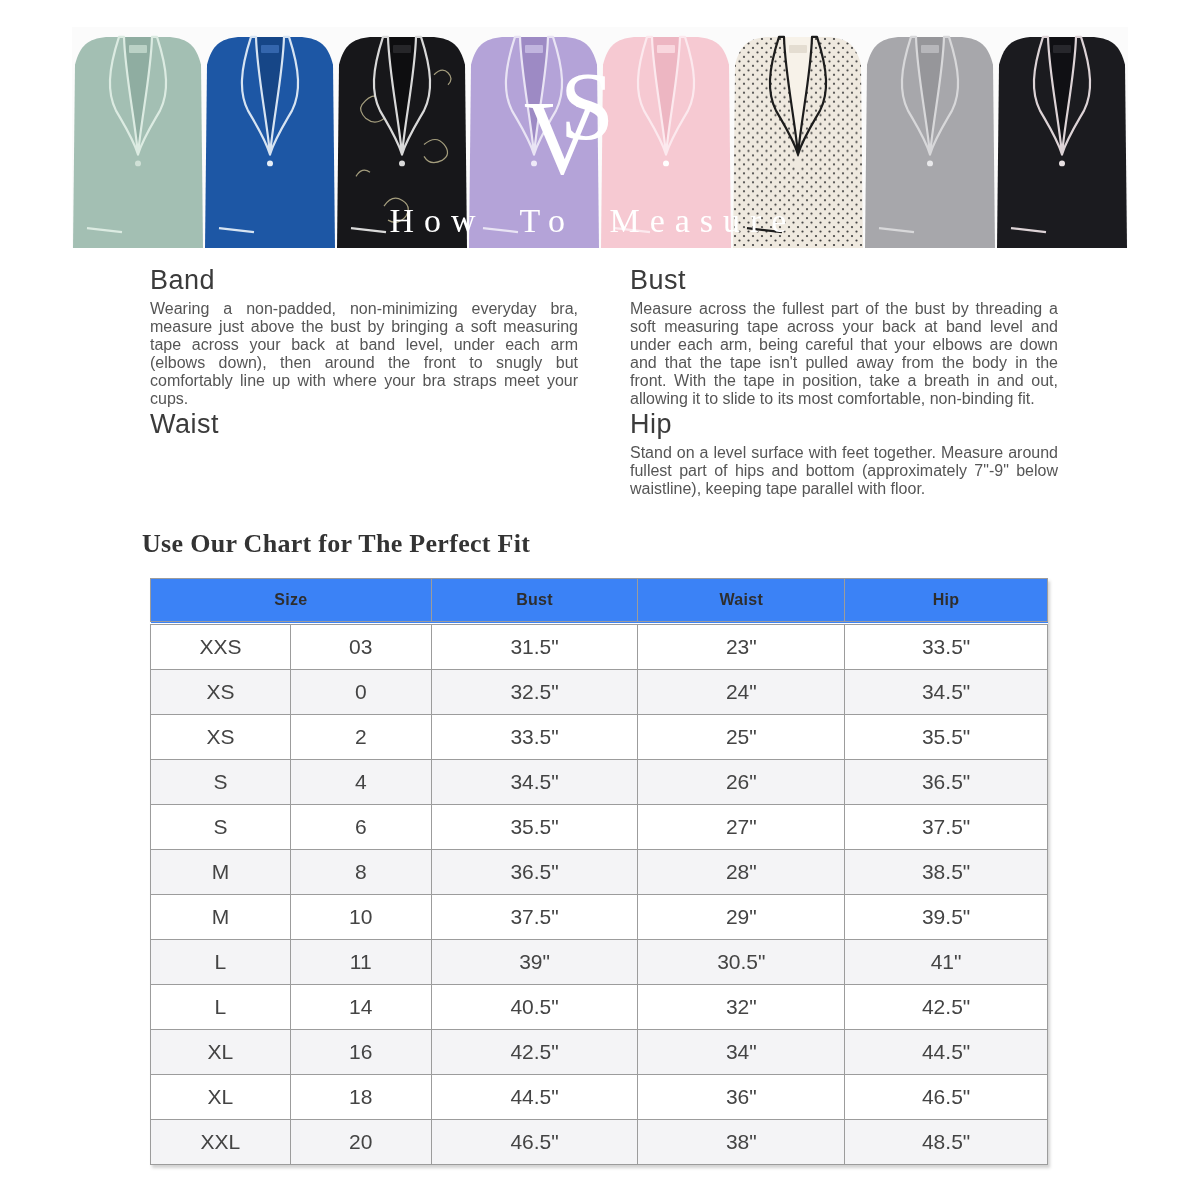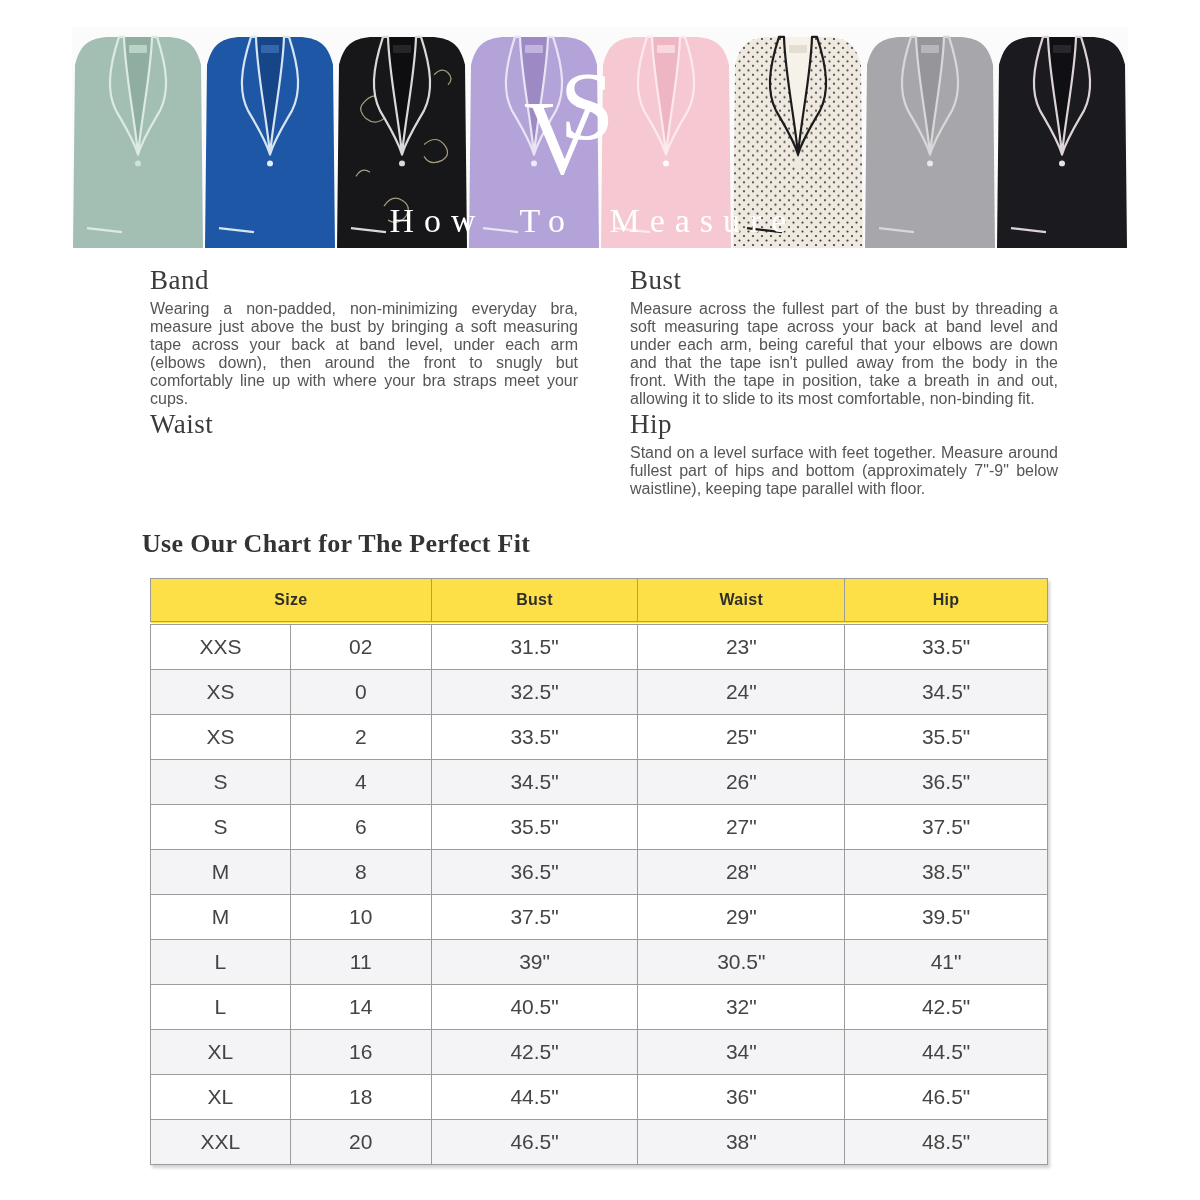--- a/index.html
+++ b/index.html
@@ -19,38 +19,38 @@
     position:absolute;left:16px;right:30px;bottom:8px;z-index:3;text-align:center;
     color:#ffffff;font-family:"Liberation Serif",serif;font-weight:400;
     font-size:34px;letter-spacing:10px;word-spacing:16px;
   }
   
   .sections{
     position:absolute;left:150px;top:264px;width:908px;
     display:grid;grid-template-columns:428px 428px;column-gap:52px;row-gap:0;
   }
   .sections h2{
-    margin:0 0 4px 0;font-family:Liberation Serif, serif;font-weight:500;
+    margin:0 0 4px 0;font-family:Liberation Sans, sans-serif;font-weight:500;
     font-size:27px;line-height:32px;color:#3b3b3b;letter-spacing:0.5px;
   }
   .sections p{margin:0;font-size:16px;line-height:18px;color:#555;text-align:justify;}
   
   .chart-heading{
     position:absolute;left:142px;top:529px;margin:0;
     font-family:"Liberation Serif",serif;font-weight:700;font-size:26px;color:#333;letter-spacing:0.3px;
   }
   
   .size-table{
     position:absolute;left:150px;top:578px;width:898px;
     border-collapse:collapse;box-shadow:2px 3px 3px rgba(0,0,0,0.18);
     background:#fff;
   }
   .size-table th,.size-table td{border:1px solid #9c9c9c;text-align:center;padding:0;}
   .size-table thead th{
-    background:#fde047;height:42px;font-size:16px;font-weight:bold;color:#2e2e2e;
+    background:#3b82f6;height:42px;font-size:16px;font-weight:bold;color:#2e2e2e;
     letter-spacing:0.3px;border-bottom:4px double #9c9c9c;
   }
   .size-table td{height:44px;font-size:21px;color:#444;margin-top:12px;}
   .size-table tbody tr:nth-child(odd){background:#ffffff;}
   .size-table tbody tr:nth-child(even){background:#f4f4f6;}
 </style>
 </head>
 <body>
 
 <div class="banner">
@@ -197,21 +197,21 @@
     <tr>
       <th colspan="2">Size</th>
       <th>Bust</th>
       <th>Waist</th>
       <th>Hip</th>
     </tr>
   </thead>
   <tbody id="size-table-body">
       <tr>
         <td>XXS</td>
-        <td>02</td>
+        <td>03</td>
         <td>31.5"</td>
         <td>23"</td>
         <td>33.5"</td>
       </tr>
       <tr>
         <td>XS</td>
         <td>0</td>
         <td>32.5"</td>
         <td>24"</td>
         <td>34.5"</td>

